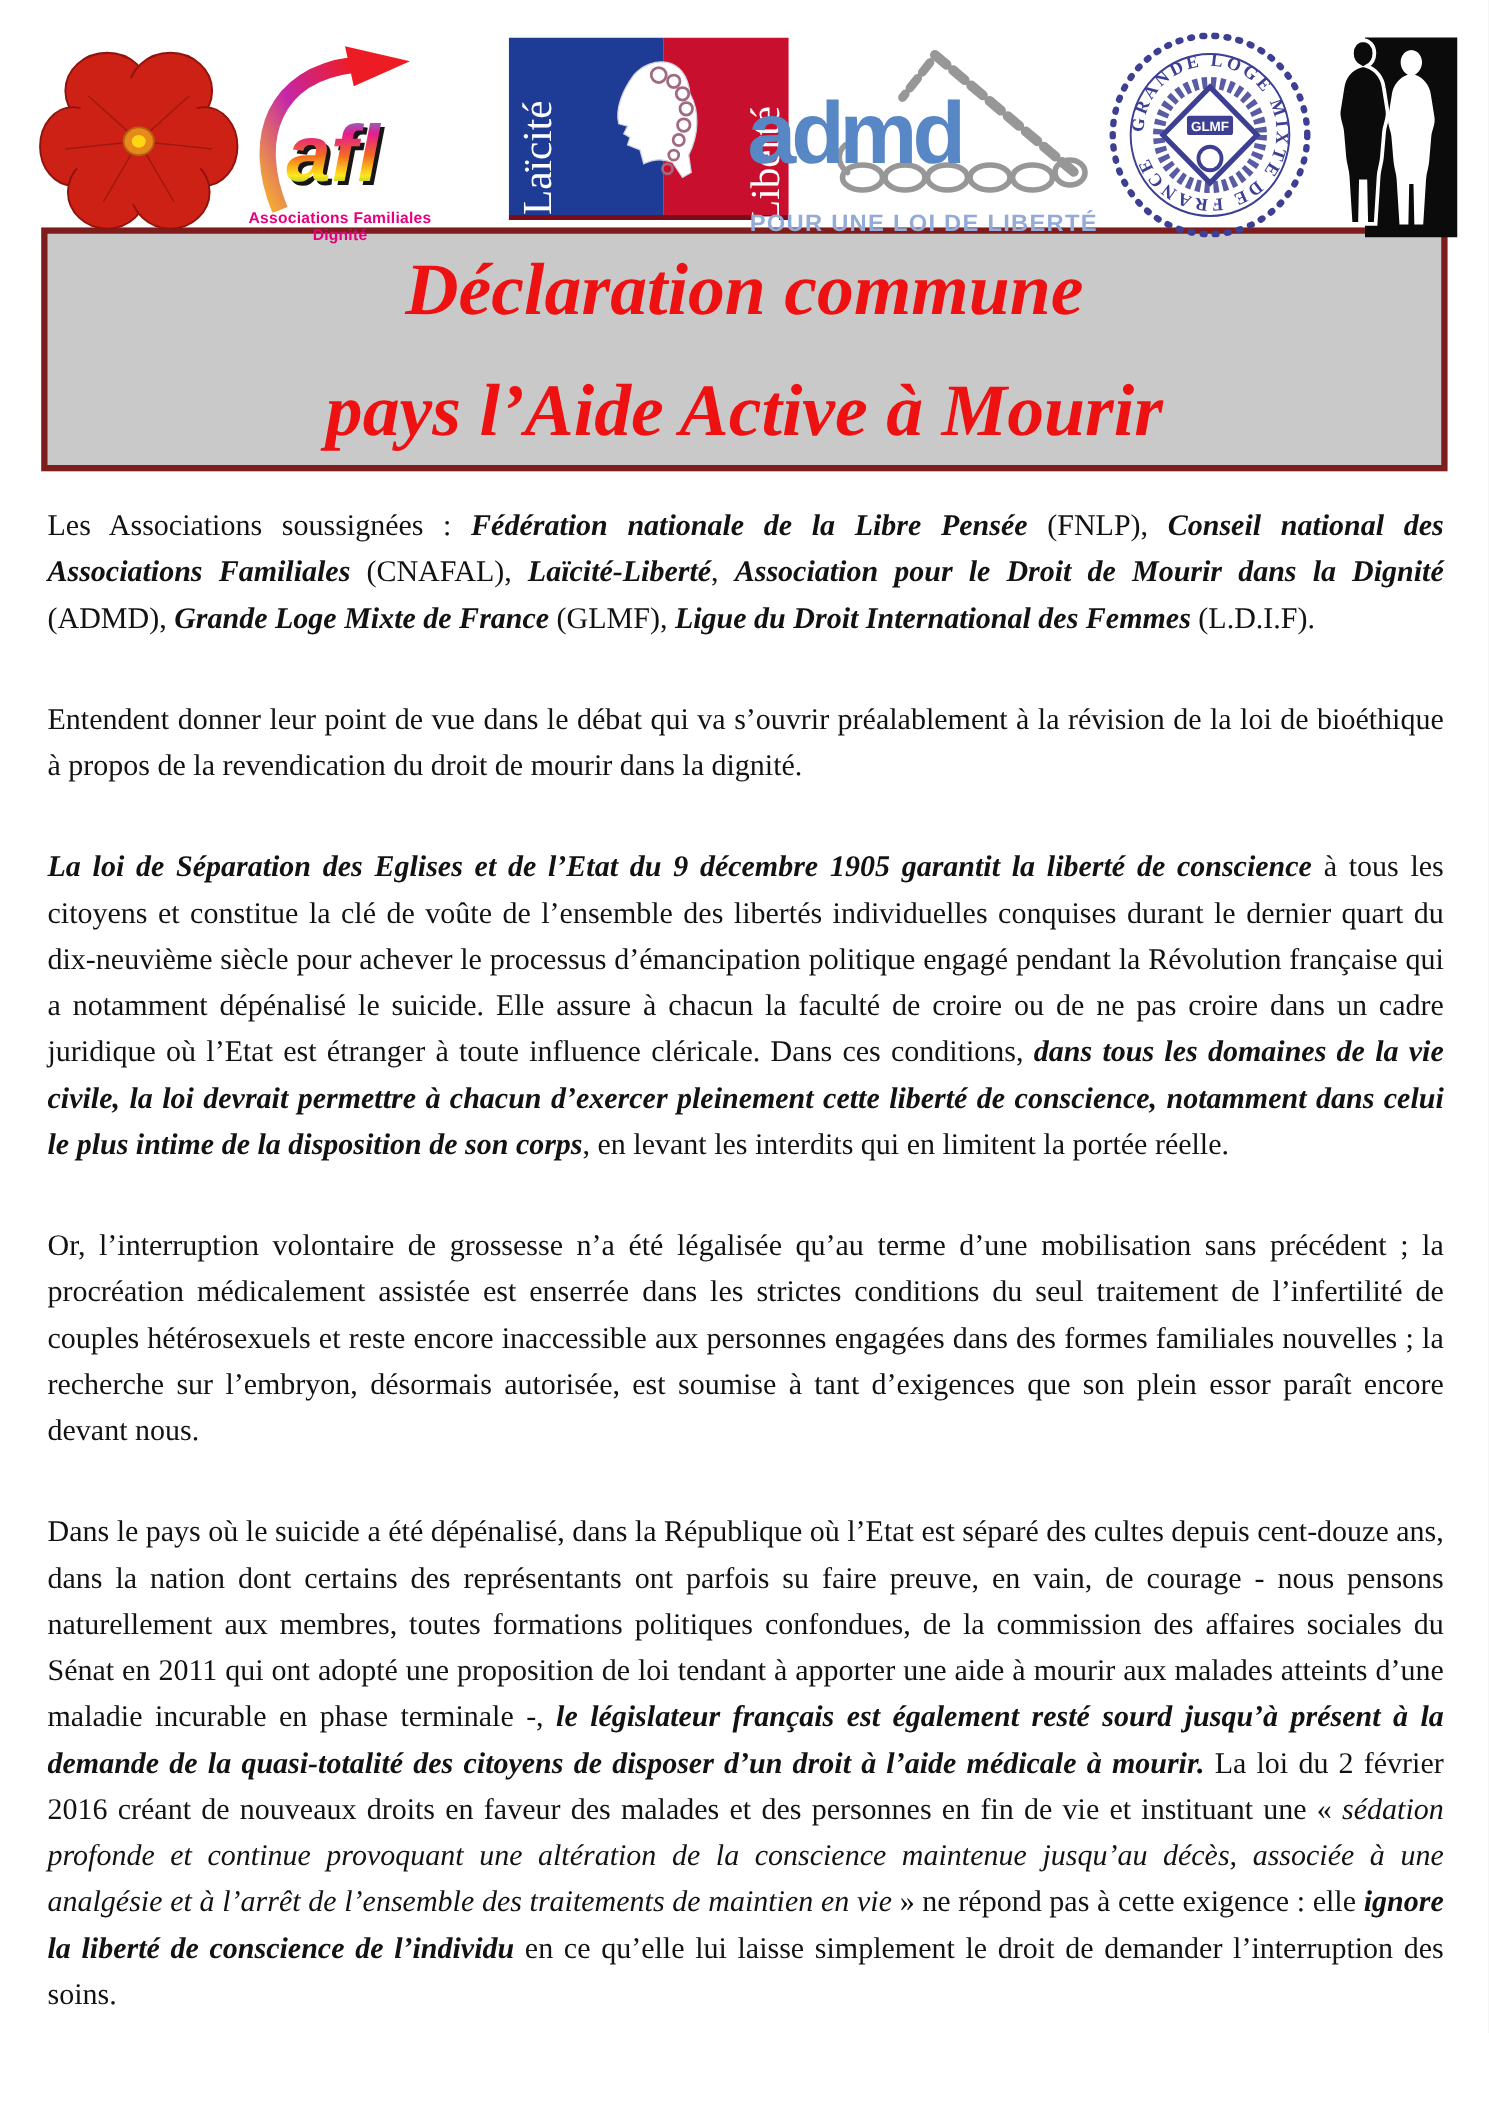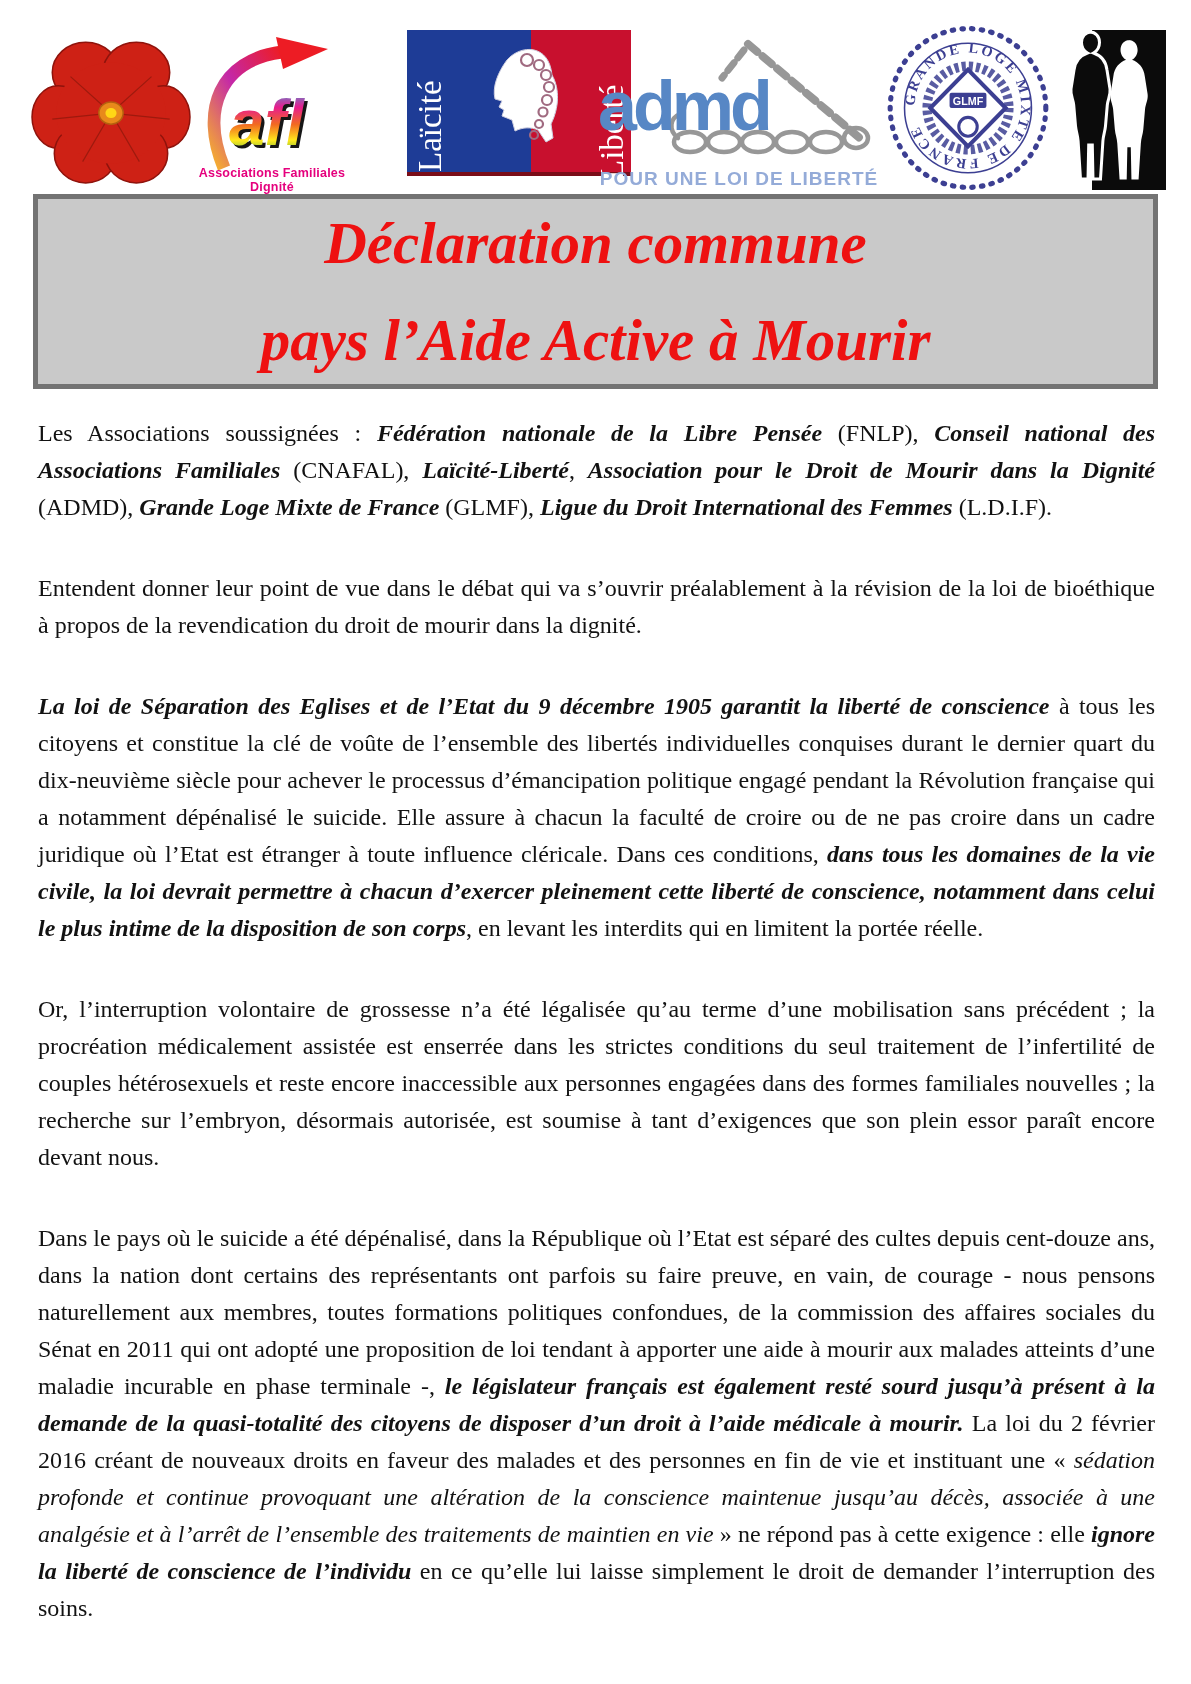--- a/index.html
+++ b/index.html
@@ -25,24 +25,24 @@
     font-family:"Liberation Sans", sans-serif;
     font-weight:bold; font-size:12.5px; color:#e5007d; letter-spacing:0.2px;
   }
   .admd-caption {
     margin-top:-4px;
     font-family:"Liberation Sans", sans-serif;
     font-weight:bold; font-size:19px; color:#94abd8; letter-spacing:1px;
   }
   
   .title-box {
-    margin:16px 33px;
+    margin:4px 33px;
     height:185px;
     background:#c9c9c9;
-    border:5px solid #737373;
+    border:5px solid #7f1d1d;
     display:flex; flex-direction:column; justify-content:center; gap:32px;
   }
   .title-line {
     text-align:center;
     font-family:"Liberation Serif", serif;
     font-style:italic; font-weight:bold;
     font-size:59px; line-height:1.1;
     color:#ee1111;
   }
   

